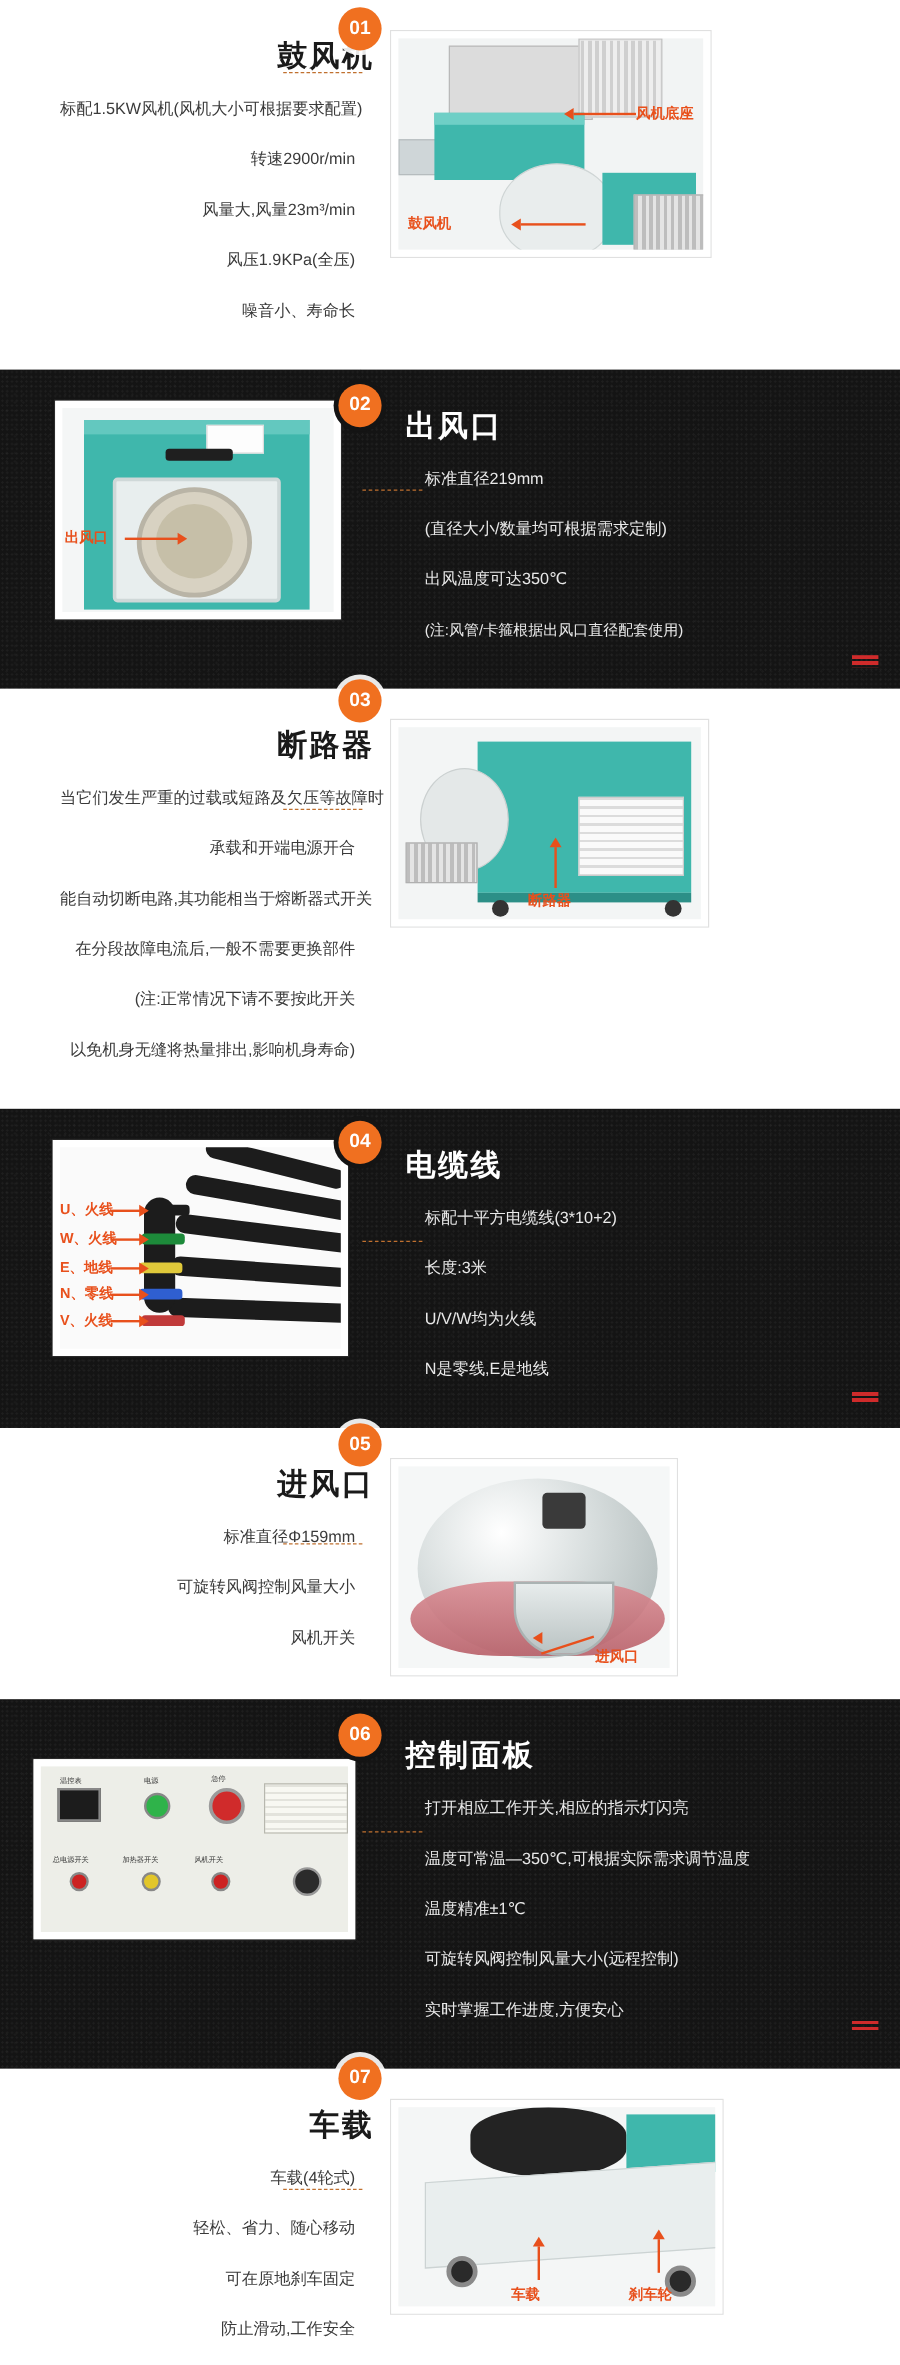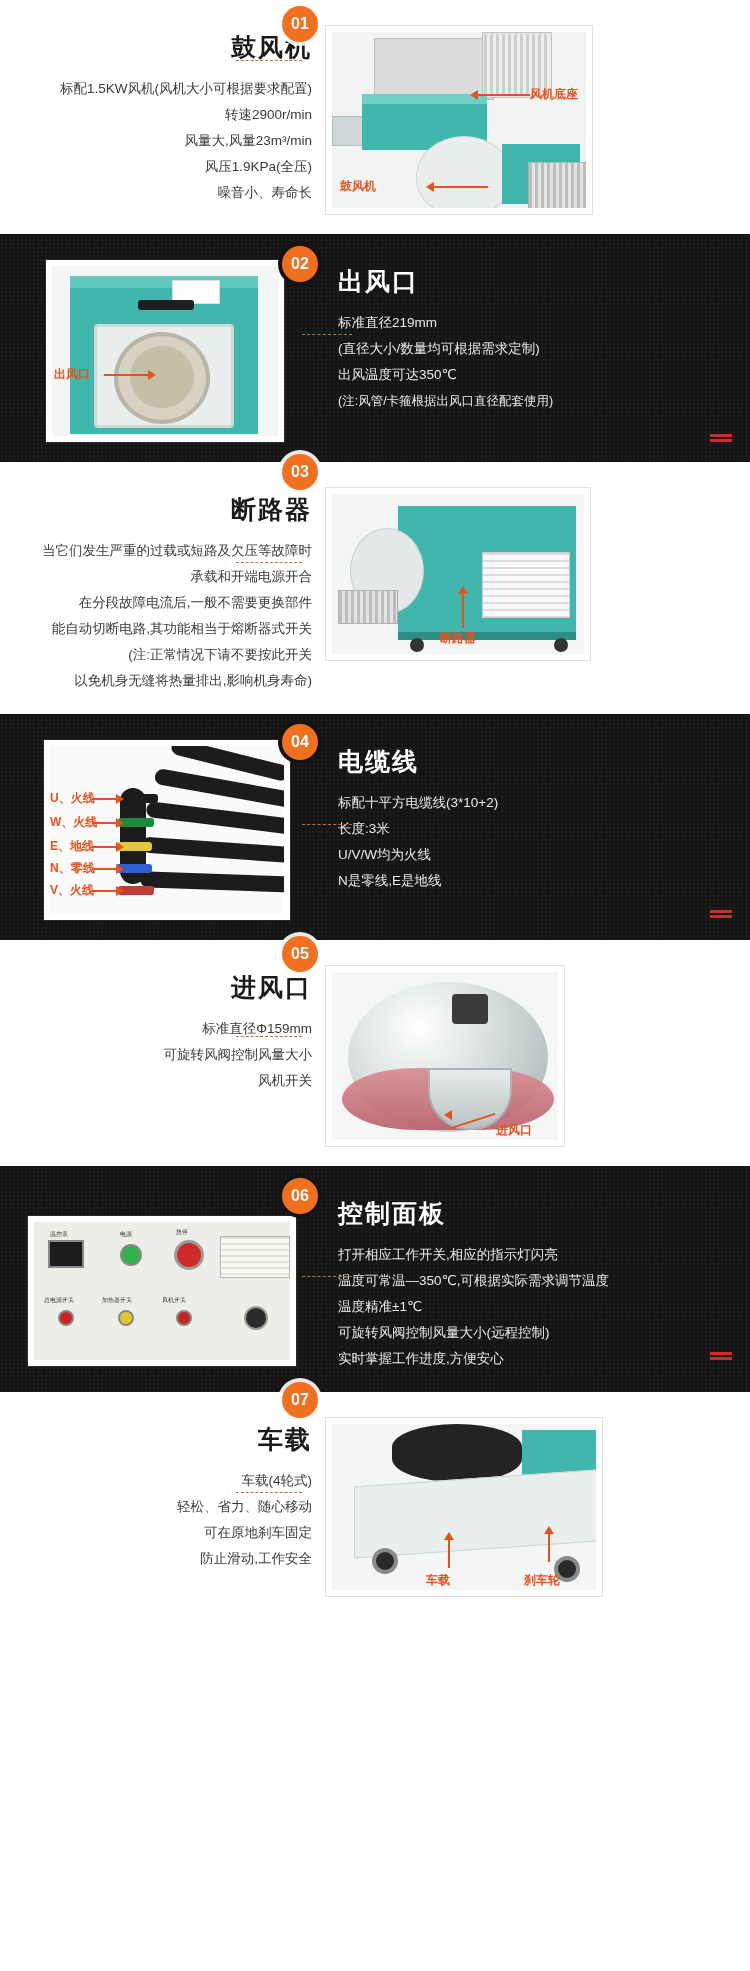--- a/index.html
+++ b/index.html
@@ -64,21 +64,21 @@
     letter-spacing:2px;
     margin:0 0 14px 0;
     line-height:1.2;
   }
   .section.light .sec-title { color:#1a1a1a; }
   .section.dark .sec-title { color:#ffffff; }
 
   .desc-line {
     font-size:13.5px;
     line-height:26px;
-    margin:0;
+    margin:16px;
     white-space:nowrap;
   }
   .section.light .desc-line { color:#3a3a3a; }
   .section.dark .desc-line { color:#e9e9e9; }
   .desc-line.small { font-size:12.5px; }
 
   
   .badge {
     position:absolute;
     left:282px;
@@ -296,22 +296,22 @@
           <div class="wheel" style="left:222px;"></div>
           <div class="arrow-v" style="left:130px; top:100px; height:34px;"></div>
           <div class="arrow-head ah-up" style="left:126px; top:92px;"></div>
           <div class="label" style="left:108px; top:136px;">断路器</div>
         </div>
       </div>
       <div class="col-text right-align">
         <h2 class="sec-title">断路器</h2>
         <p class="desc-line">当它们发生严重的过载或短路及欠压等故障时</p>
         <p class="desc-line">承载和开端电源开合</p>
+        <p class="desc-line">能自动切断电路,其功能相当于熔断器式开关</p>
         <p class="desc-line">在分段故障电流后,一般不需要更换部件</p>
-        <p class="desc-line">能自动切断电路,其功能相当于熔断器式开关</p>
         <p class="desc-line">(注:正常情况下请不要按此开关</p>
         <p class="desc-line">以免机身无缝将热量排出,影响机身寿命)</p>
       </div>
     </div>
   </div>
 
   <div class="section dark">
     <div class="badge" style="top:10px;">04</div>
     <div class="connector" style="top:110px; left:302px; width:50px;"></div>
     <div class="row">

